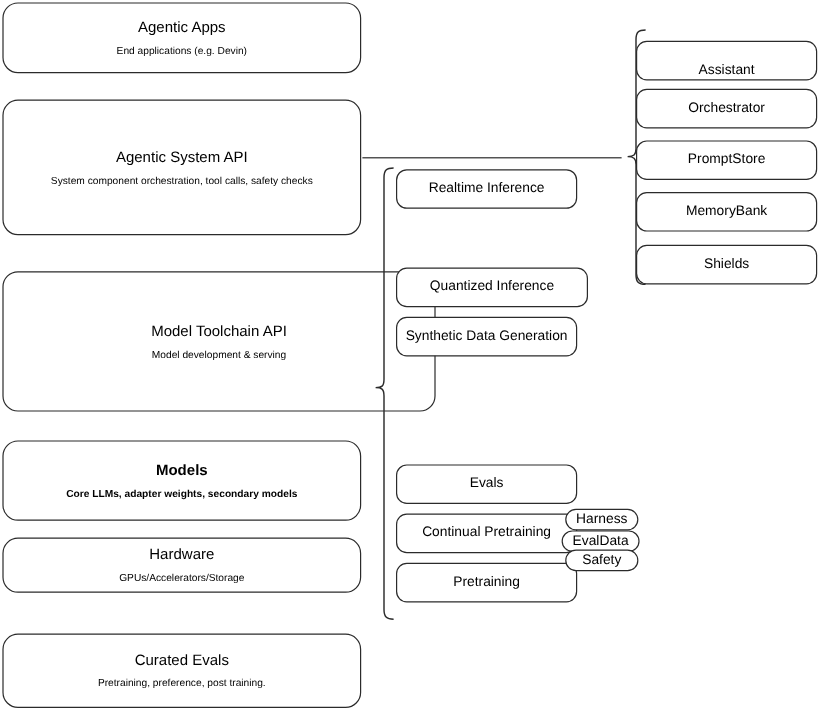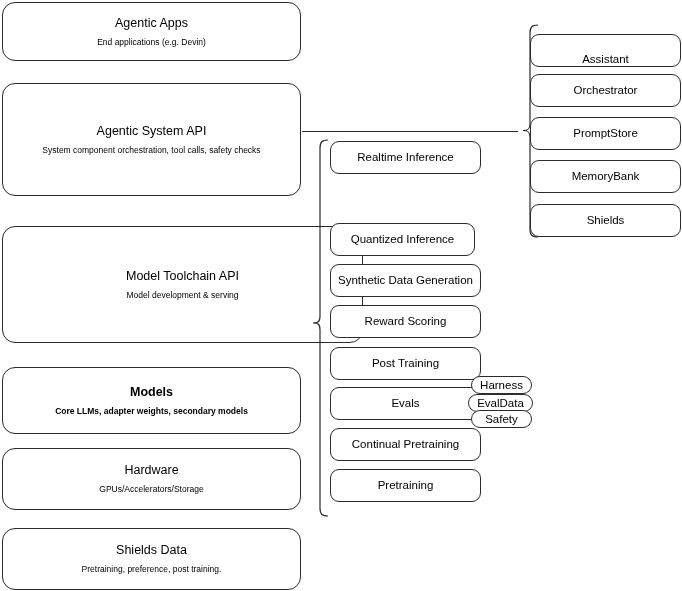--- a/index.html
+++ b/index.html
@@ -66,20 +66,21 @@
     box-sizing: border-box;
     background: #ffffff;
     border: 1px solid #2b2b2b;
     border-radius: 999px;
     height: 18px;
     display: flex;
     align-items: center;
     justify-content: center;
     font-size: 11.5px;
     z-index: 5;
+    margin-top: 48px;
   }
 
   
   .connector-line {
     position: absolute;
     background: #2b2b2b;
   }
   .brace {
     position: absolute;
     overflow: visible;
@@ -108,56 +109,50 @@
   <div class="node layer" style="left:2px; top:226px; width:361px; height:117px;">
     <div class="title">Model Toolchain API</div>
     <div class="subtitle">Model development &amp; serving</div>
   </div>
 
   <div class="node layer" style="left:2px; top:367px; width:299px; height:67px;font-weight:bold;">
     <div class="title">Models</div>
     <div class="subtitle">Core LLMs, adapter weights, secondary models</div>
   </div>
 
-  <div class="node layer" style="left:2px; top:448px; width:299px; height:62px;">
+  <div class="node layer" style="left:2px; top:448px; width:299px; height:46px;">
     <div class="title">Hardware</div>
     <div class="subtitle">GPUs/Accelerators/Storage</div>
   </div>
 
   <div class="node layer" style="left:2px; top:528px; width:299px; height:62px;">
-    <div class="title">Shields Data</div>
+    <div class="title">Curated Evals</div>
     <div class="subtitle">Pretraining, preference, post training.</div>
   </div>
 
   <div class="connector-line" style="left:302px; top:130.5px; width:216px; height:1px;"></div>
 
   <svg class="brace" style="left:302px; top:139px; width:28px; height:378px;" viewBox="0 0 28 378">
     <path d="M 26 1
              C 20 1, 18 3, 18 9
              L 18 177
              C 18 183, 16 184, 11 184
              C 16 184, 18 185, 18 191
              L 18 369
              C 18 375, 20 377, 26 377"></path>
   </svg>
 
   <div class="node cap" style="left:330px; top:141px; width:151px;">
     <span>Realtime Inference</span>
   </div>
-  <div class="node cap" style="left:330px; top:223px; width:145px;">
+  <div class="node cap" style="left:330px; top:223px; width:160px;">
     <span>Quantized Inference</span>
   </div>
   <div class="node cap" style="left:330px; top:264px; width:151px;">
     <span>Synthetic Data Generation</span>
-  </div>
-  <div class="node cap" style="left:330px; top:305px; width:151px;">
-    <span>Reward Scoring</span>
-  </div>
-  <div class="node cap" style="left:330px; top:347px; width:151px;">
-    <span>Post Training</span>
   </div>
   <div class="node cap" style="left:330px; top:387px; width:151px;">
     <span>Evals</span>
   </div>
   <div class="node cap" style="left:330px; top:428px; width:151px;">
     <span>Continual Pretraining</span>
   </div>
   <div class="node cap" style="left:330px; top:469px; width:151px;">
     <span>Pretraining</span>
   </div>

